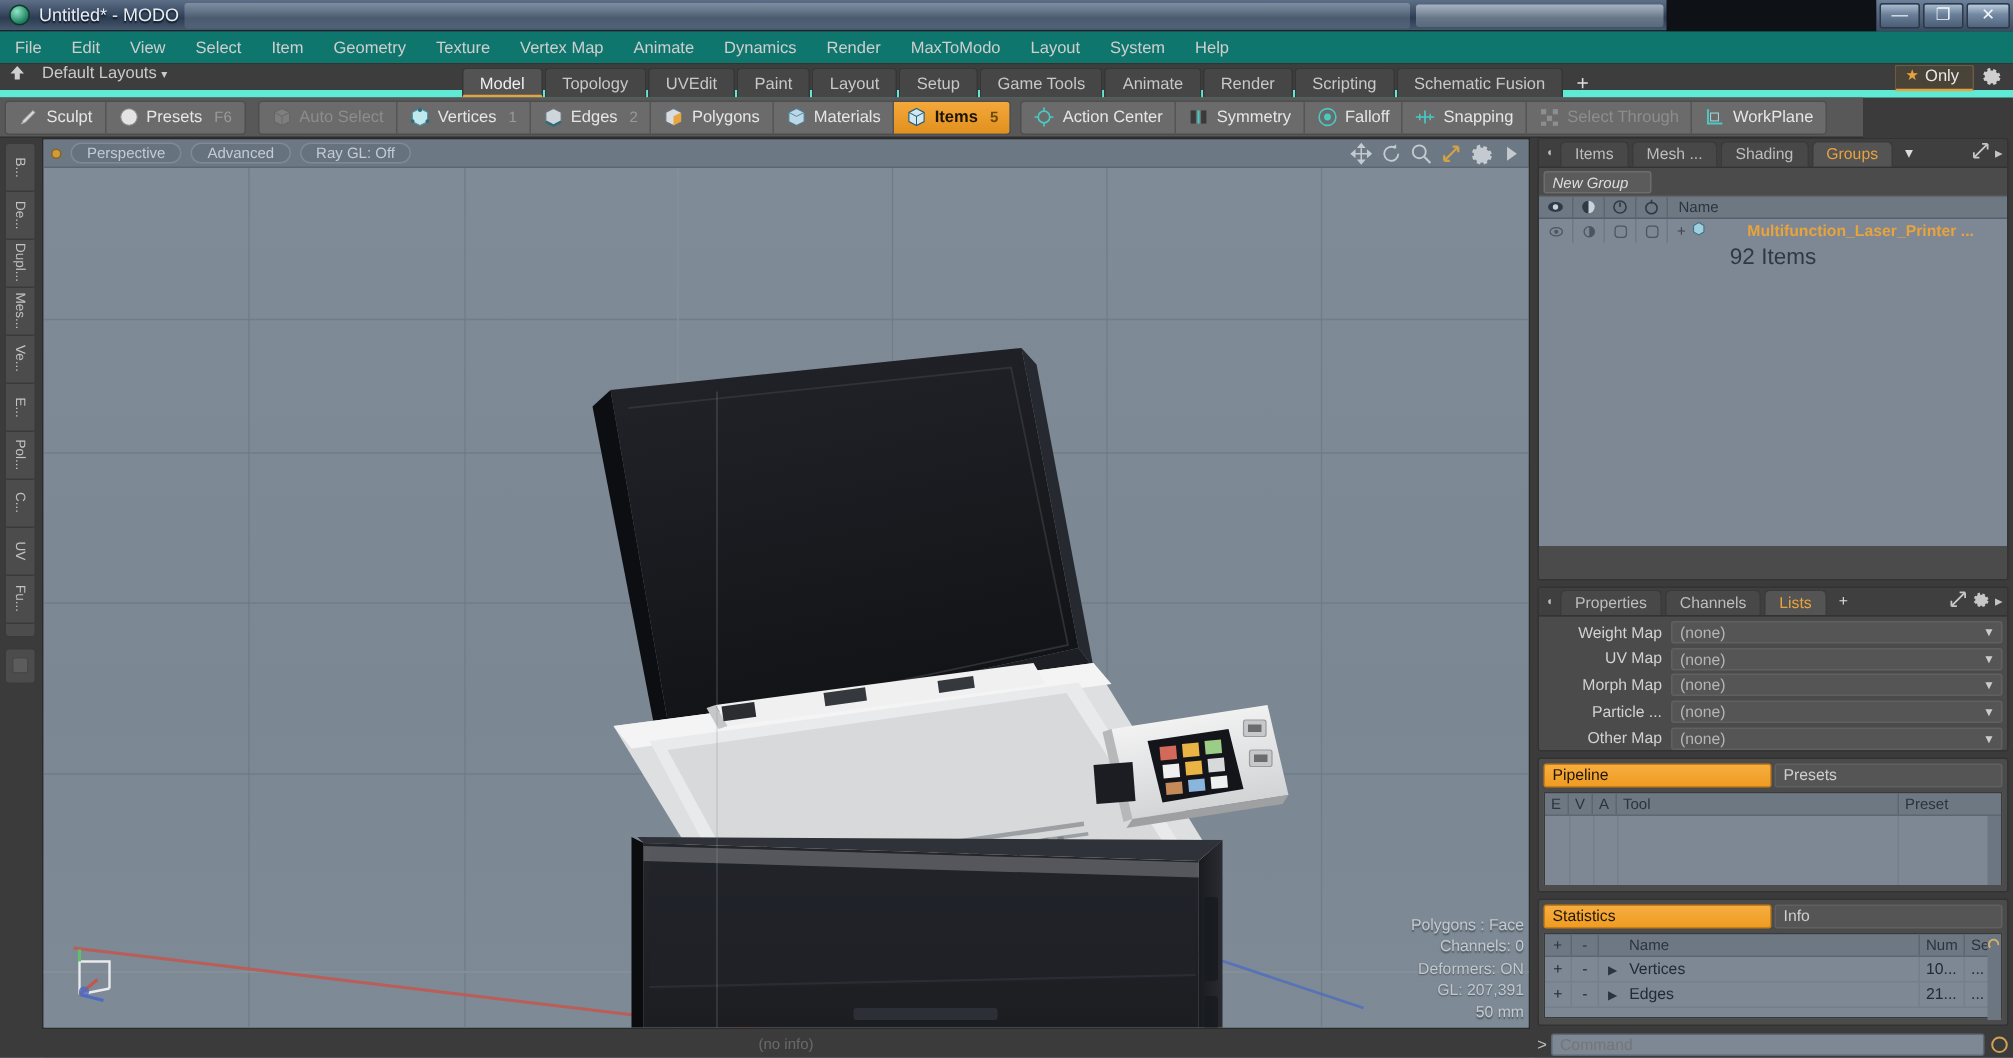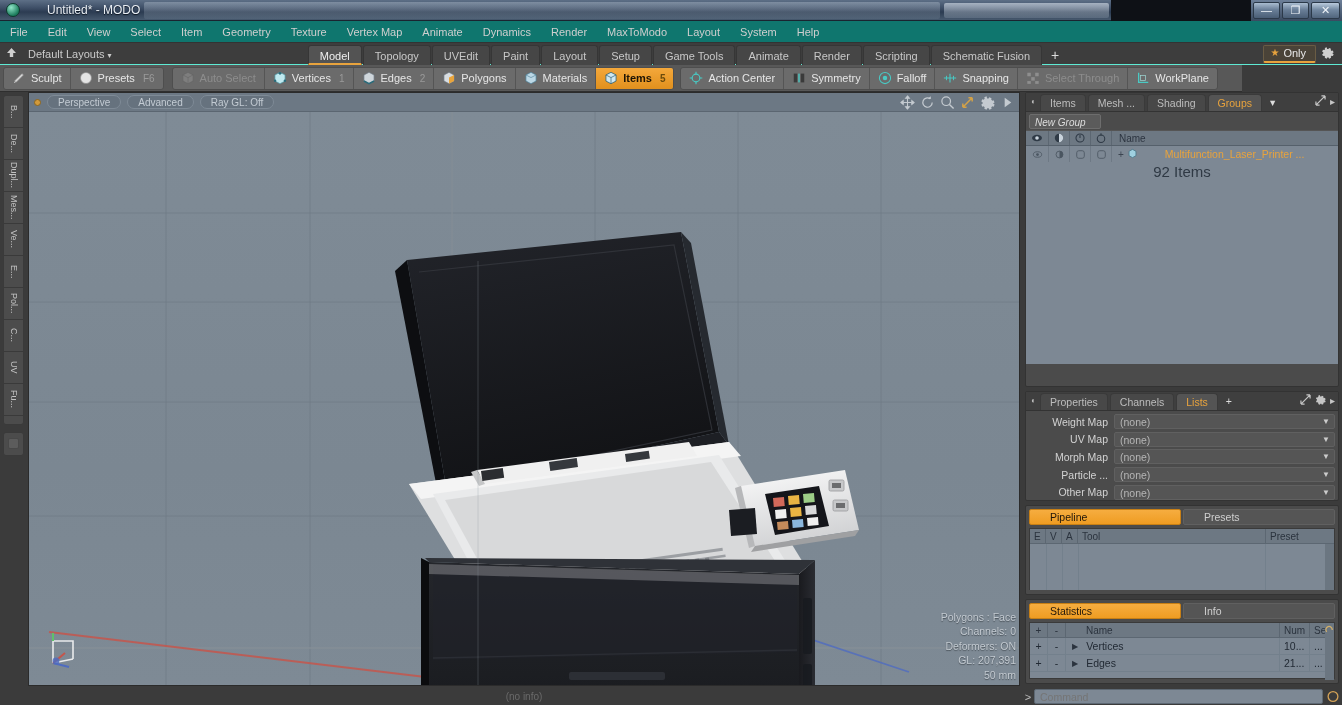--- a/index.html
+++ b/index.html
@@ -19,21 +19,21 @@
     background:linear-gradient(180deg,#5d6f86 0%,#3f5068 38%,#2c3c52 60%,#47596e 100%);
     display:flex; align-items:center;
     border-bottom:1px solid #1a2430;
   }
   .tb-icon {
     width:14px;height:14px;border-radius:50%;
     background:radial-gradient(circle at 35% 30%,#8fe6c8,#1d7d5d 70%);
     margin-left:6px; margin-right:6px; flex:none;
     border:1px solid #0d3a2c;
   }
-  .tb-title { color:#e9eef4; font-size:12px; text-shadow:0 1px 1px #0c1520; white-space:nowrap;margin-left:21px;}
+  .tb-title { color:#e9eef4; font-size:12px; text-shadow:0 1px 1px #0c1520; white-space:nowrap;}
   .tb-ghost {
     flex:1; height:17px; margin:0 4px;
     background:linear-gradient(180deg,rgba(220,230,240,.30),rgba(180,195,210,.12));
     border-radius:2px;
   }
   .tb-ghost2{
     width:165px;height:15px;
     background:linear-gradient(180deg,rgba(235,242,250,.55),rgba(190,205,220,.2));
     border-radius:2px; margin-right:2px;
   }
@@ -56,22 +56,22 @@
   .menubar {
     position:absolute; left:0; top:21px; width:1342px; height:22px;
     background:#0f766e; display:flex; align-items:flex-start;
     border-bottom:1px solid #333;
   }
   .menu-item { padding:0 10px; height:22px; line-height:22px; color:#cfcfcf; font-size:11px; white-space:nowrap;}
 
   
   .layoutbar {
     position:absolute; left:0; top:43px; width:1342px; height:22px;
-    background:#3d3d3d; display:flex; align-items:center;
-    border-bottom:1px solid #5eead4;
+    background:#3d3d3d; display:flex; 
+    border-bottom:5px solid #5eead4;
   }
   .lb-updir { width:22px;text-align:center;color:#cfcfcf;font-size:11px;}
   .lb-layouts { color:#cbcbcb; font-size:11px; padding-left:6px; white-space:nowrap;}
   .lb-spacer { flex:1; }
   .lb-tabs { display:flex; align-items:flex-end; height:22px; }
   .lb-tab {
     height:20px; line-height:20px; padding:0 11px; font-size:11px;
     color:#c8c8c8; background:#464646; margin-right:1px;
     border-top-left-radius:3px; border-top-right-radius:3px;
     border:1px solid #363636; border-bottom:none; white-space:nowrap;
@@ -177,37 +177,37 @@
     background:#5b5b5b; border:1px solid #6d6d6d; border-radius:2px; text-align:left;padding-left:5px;font-style:italic;
   }
   .tree-hdr { display:flex; height:16px; background:#6d7883; border-top:1px solid #555; border-bottom:1px solid #55606b;}
   .tree-hdr .cell { display:flex;align-items:center;justify-content:center; font-size:10px;color:#2c3440;
     border-right:1px solid #5c6772; }
   .tree-body { background:#7d8894; height:218px; position:relative;}
   .tree-row { display:flex; height:16px; align-items:center; }
   .tree-cell { display:flex;align-items:center;justify-content:center; height:16px; border-right:1px solid #6e7985;}
   .tree-name { flex:1; display:flex; align-items:center; gap:3px; padding-left:6px; font-size:10.5px;}
   .tree-name .plus{color:#3b4450;font-size:10px;}
-  .tree-item-label { color:#e8a33d; font-weight:normal; white-space:nowrap; overflow:hidden;padding-left:24px;}
+  .tree-item-label { color:#e8a33d; font-weight:bold; white-space:nowrap; overflow:hidden;padding-left:24px;}
   .tree-count { font-size:15px; color:#2f3944; text-align:center; margin-top:1px;}
   .eyeicon{ width:12px;height:12px;}
 
   
   .lrow { display:flex; align-items:center; height:17.6px; }
   .lrow-label { width:88px; text-align:right; padding-right:6px; font-size:10.5px; color:#d2d2d2; white-space:nowrap;}
   .lrow-field {
     flex:1; margin-right:3px; height:15px; line-height:14px; background:#555;
     border:1px solid #606060; border-radius:2px; font-size:10.5px; color:#b5b5b5;
     padding-left:5px; display:flex;align-items:flex-start;justify-content:space-between;
   }
   .lrow-field .arrow{ color:#ccc;font-size:8px;padding-right:4px;}
 
   
   .subtabs { display:flex; height:16px; margin:3px 3px 0 3px; gap:2px;}
-  .subtab { flex:1; height:16px;line-height:15px; padding-left:20px; font-size:10.5px;
+  .subtab { flex:1; height:16px;line-height:15px; padding-left:5px; font-size:10.5px;
     background:#555; border:1px solid #606060; border-radius:2px; color:#cfcfcf;}
   .subtab.active{ background:linear-gradient(180deg,#f6ad40,#ef9c22); color:#20160a; border-color:#c77f15;}
 
   
   .gtable { margin:3px; background:#7d8894; border:1px solid #3a3a3a; }
   .ghdr { display:flex; height:15px; background:#6d7883; border-bottom:1px solid #5c6772;}
   .ghdr .gc { font-size:10px; color:#2b333e; padding-left:4px; line-height:15px;
     border-right:1px solid #5c6772; overflow:hidden; white-space:nowrap;}
   .grow { display:flex; height:17px; border-bottom:1px solid #73808c;}
   .grow .gc { font-size:10.5px; color:#222a34; padding-left:4px; line-height:17px;

